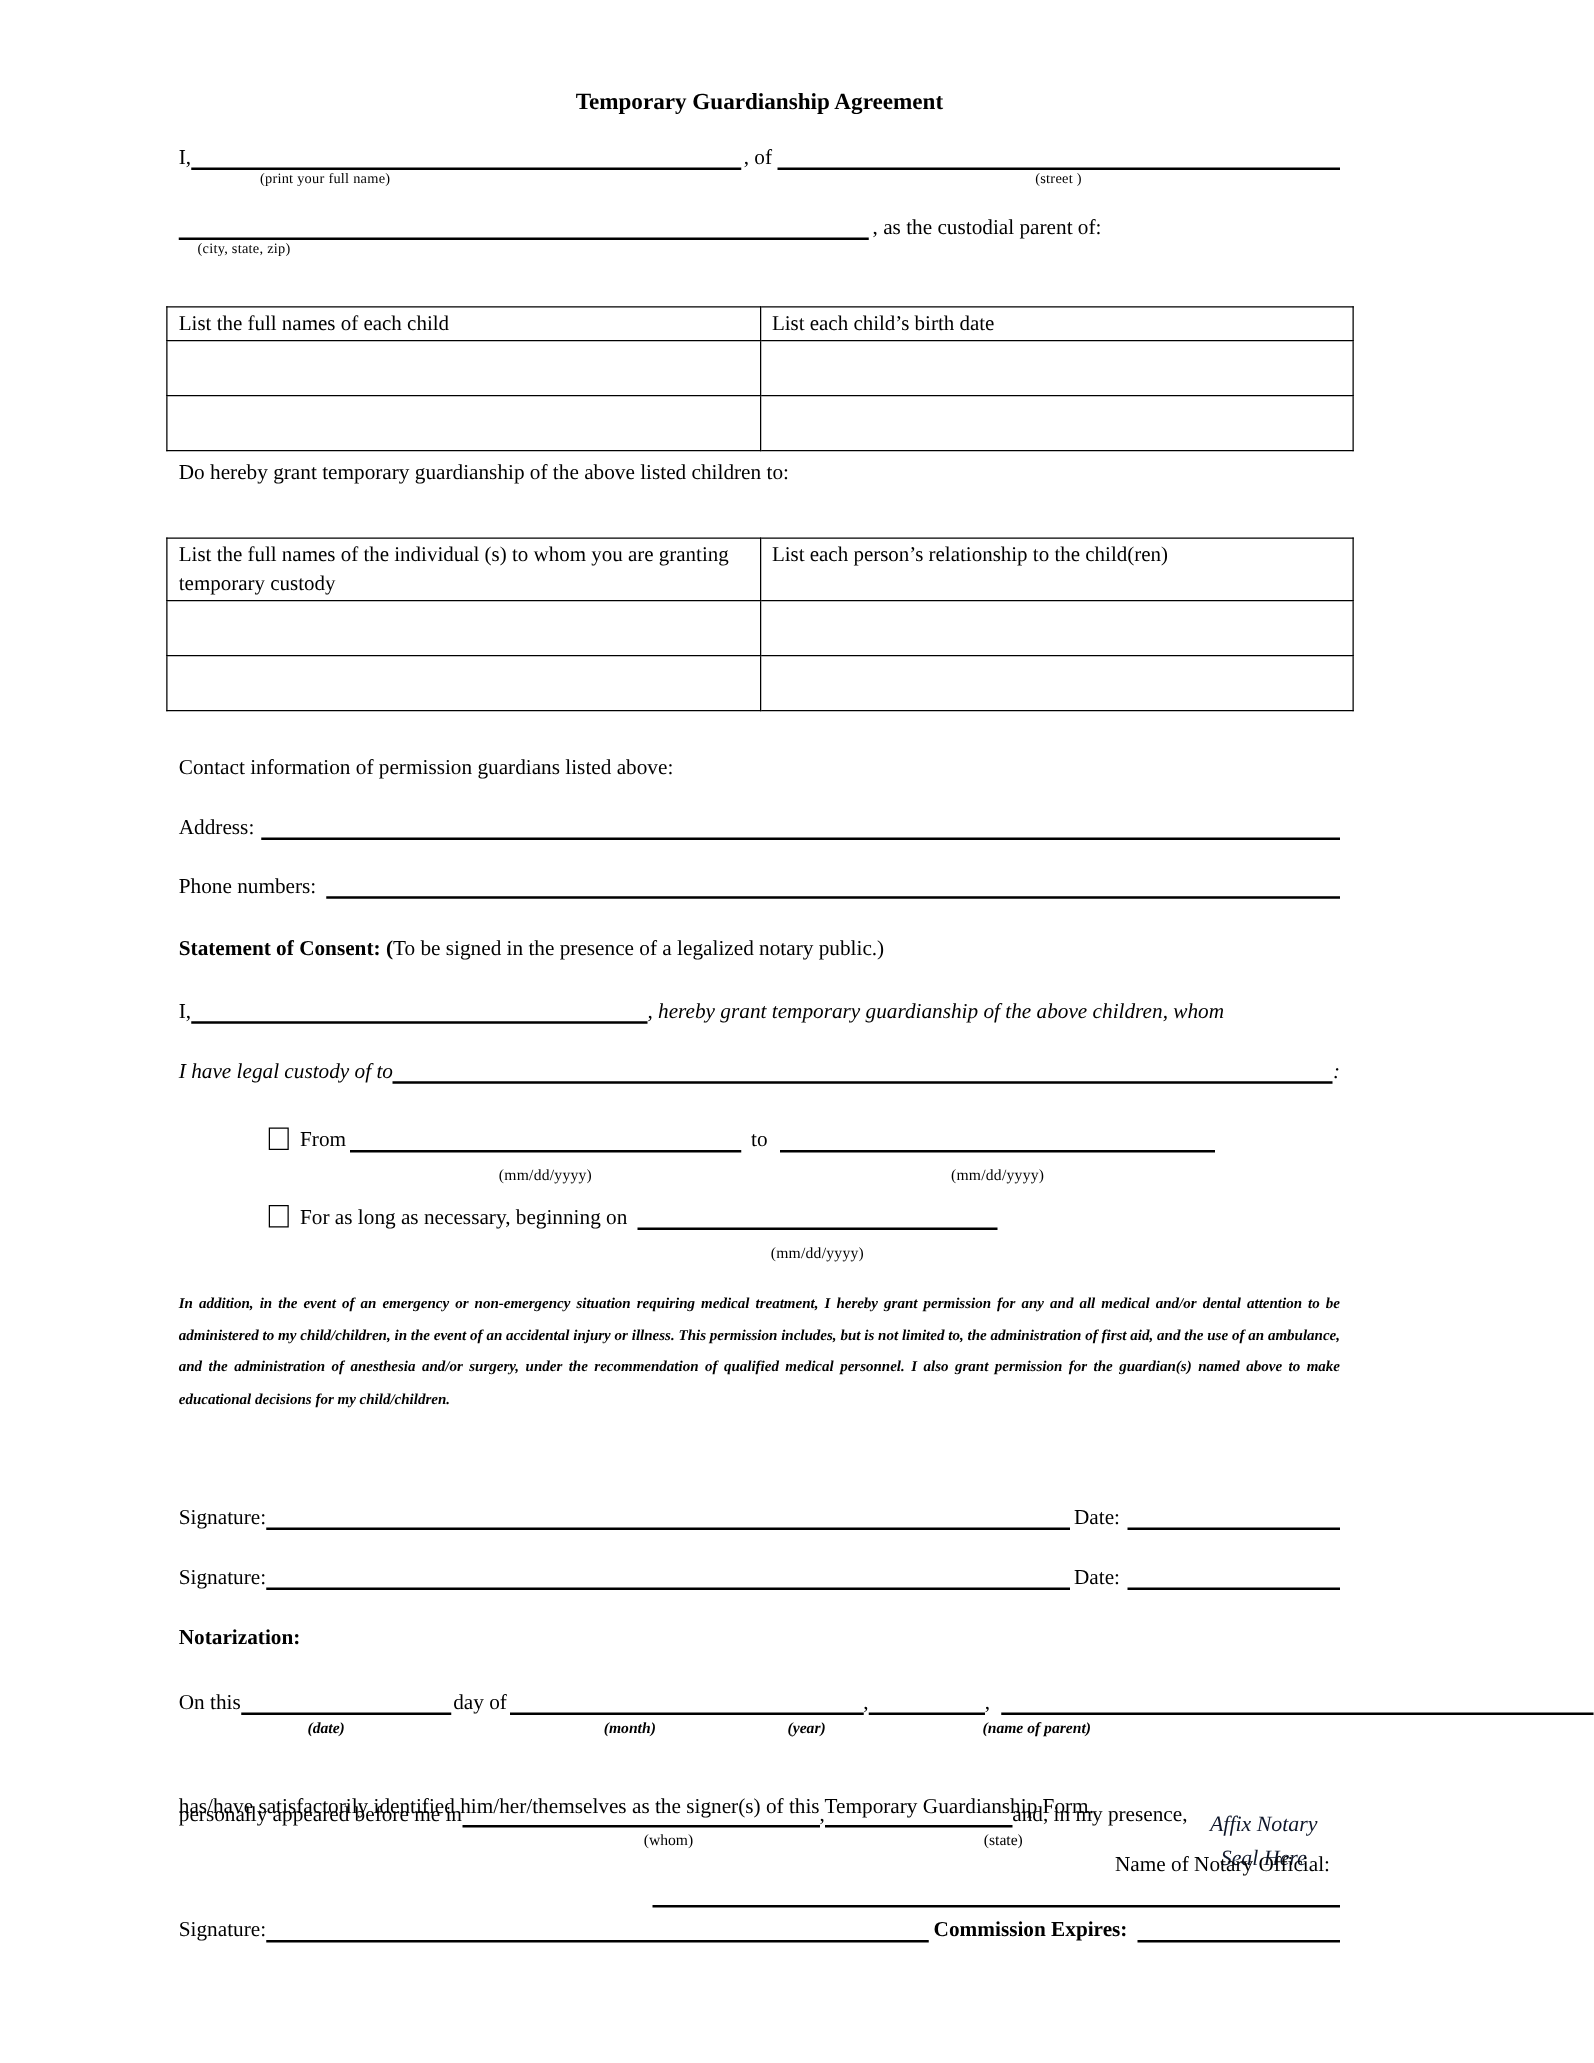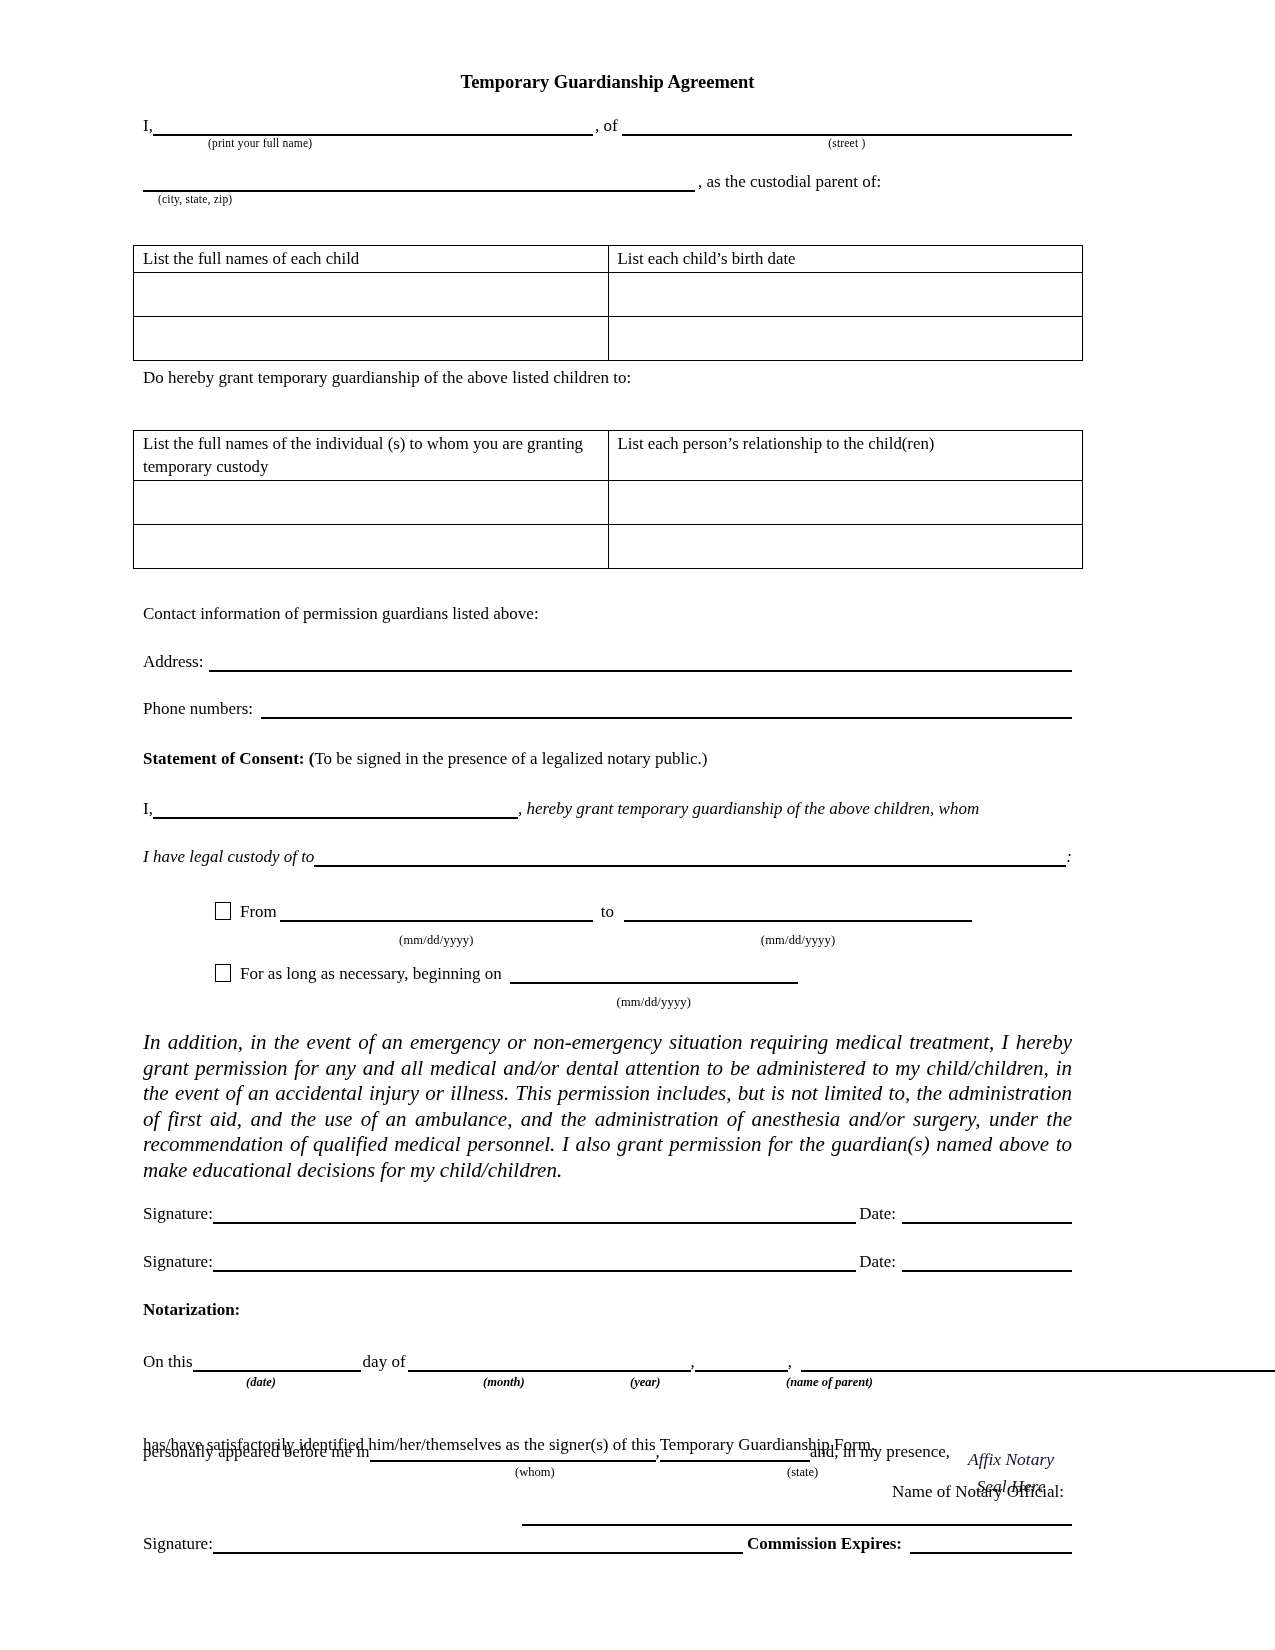--- a/index.html
+++ b/index.html
@@ -46,21 +46,21 @@
   .cb {
     display:inline-block; flex:none;
     width:14px; height:16px;
     border:1.7px solid #000;
     margin:0 9px 2px 0;
     background:#fff;
   }
   .indent { margin-left:72px; }
   .para {
     font-style:italic; text-align:justify;
-    line-height:25.5px; font-size:21px;
+    line-height:25.5px; font-size:12px;font-weight:bold;
   }
   .floatlabels { position:relative; height:46px; }
   .flabel { position:absolute; top:27px; font-size:12.5px; white-space:nowrap; }
   .flabel.bi { font-weight:bold; font-style:italic; }
   .seal {
     position:absolute; left:950px; top:1446px; width:122px;
     text-align:center; font-style:italic; font-size:17.5px; line-height:27px;
   }
 </style>
 </head>

